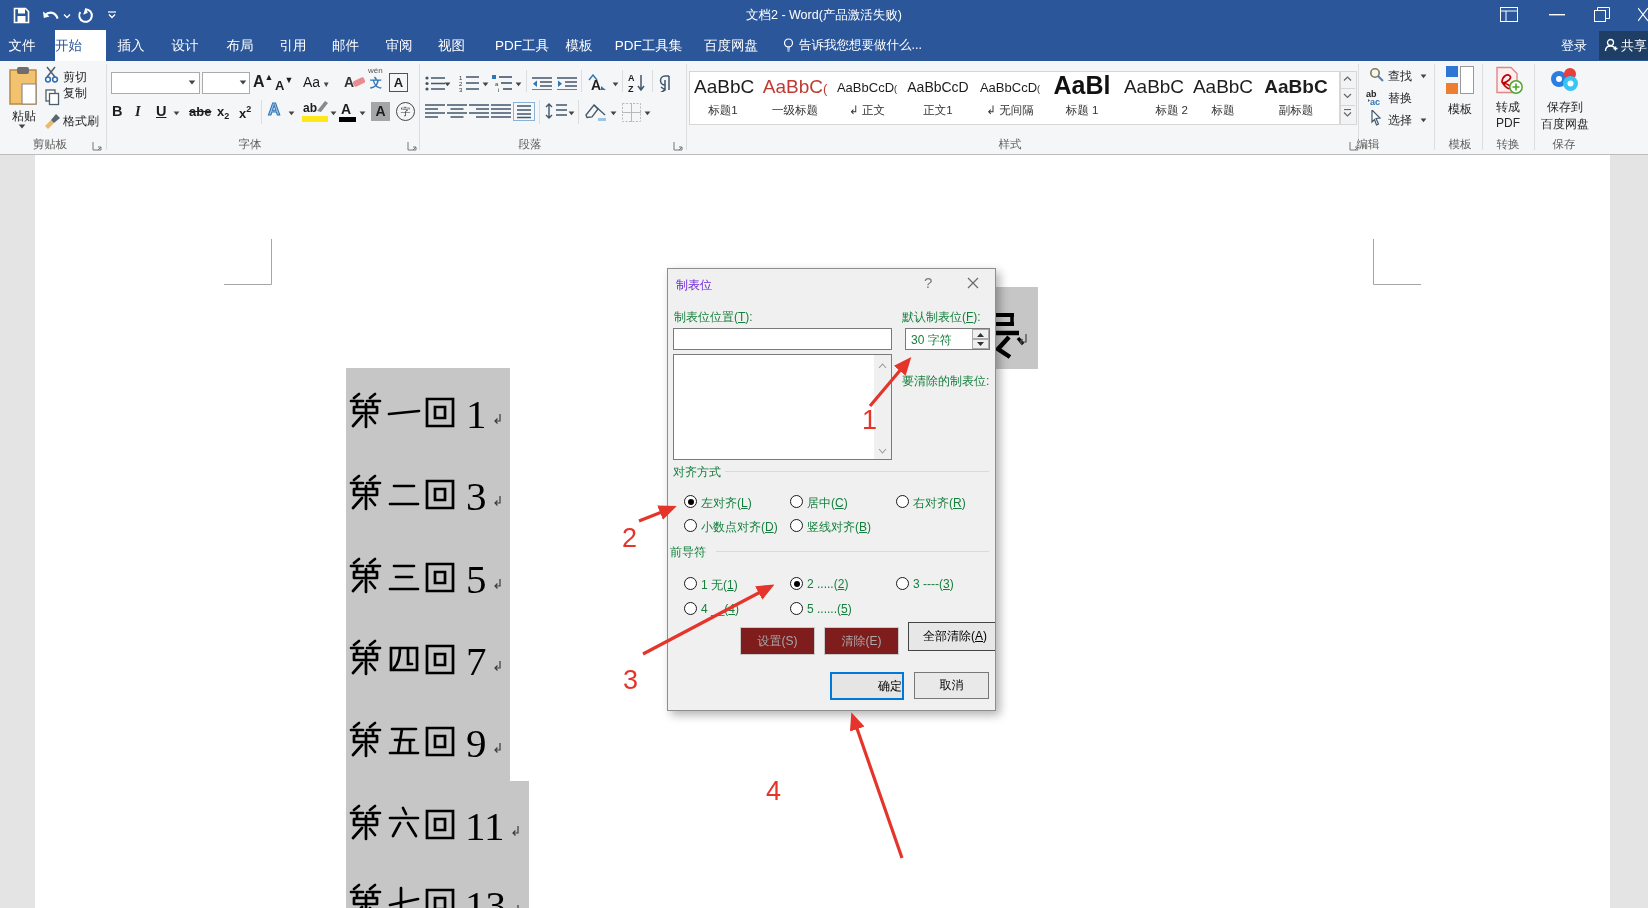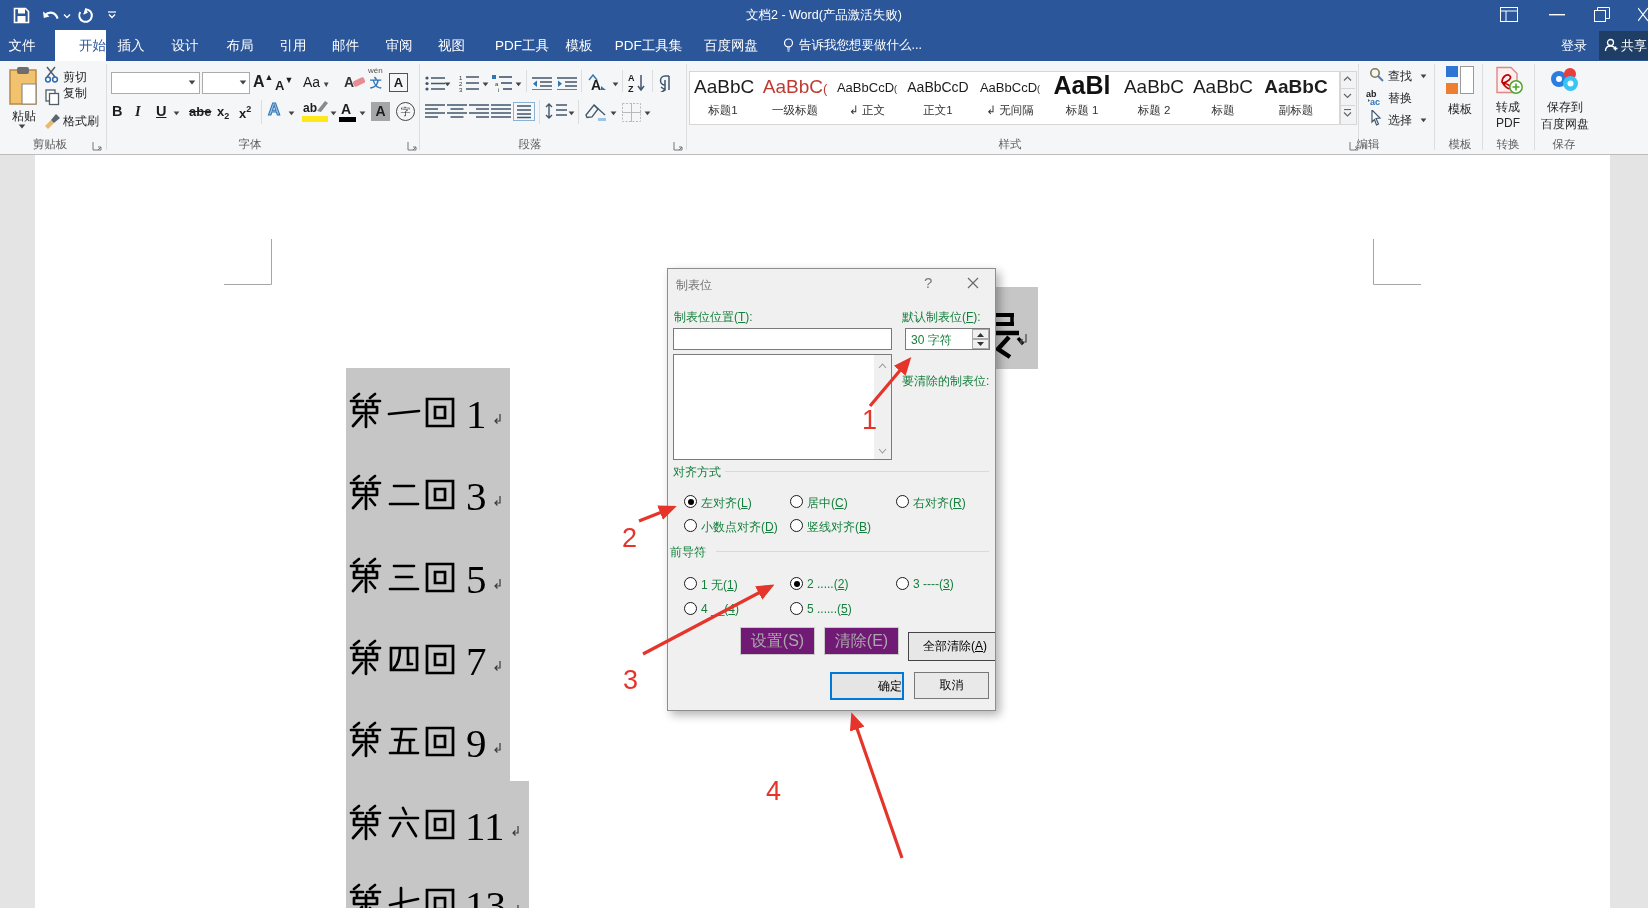--- a/index.html
+++ b/index.html
@@ -6,21 +6,21 @@
 .tab{color:#fff;font-size:13.5px;line-height:31px;height:31px;overflow:hidden;position:absolute;top:0}
 .gl{position:absolute;top:137px;font-size:11.5px;color:#5f5f5f;text-align:center}
 .sep{position:absolute;top:64px;width:1px;height:86px;background:#dcddde}
 .launch{position:absolute;top:141px;width:10px;height:10px}
 .cmb{position:absolute;background:#fff;border:1px solid #ababab}
 .btxt{position:absolute;font-size:12px;color:#262626;white-space:nowrap}
 .dlgtxt{position:absolute;font-size:12px;color:#15803d;white-space:nowrap}
 .radio{position:absolute;width:13px;height:13px;border-radius:50%;border:1px solid #1a1a1a;box-sizing:border-box;background:#fff}
 .radio:after{content:"";position:absolute;left:2.5px;top:2.5px;width:6px;height:6px;border-radius:50%;background:#000}
 .radio.off:after{display:none}
-.dbtn{background:#701a75;border:1px solid #c9c9c9;box-sizing:border-box;color:#a9a9a9;font-size:16px;text-align:center}
+.dbtn{background:#7f1d1d;border:1px solid #c9c9c9;box-sizing:border-box;color:#a9a9a9;font-size:12px;text-align:center}
 .ebtn{background:#e7e7e7;border:1px solid #454545;box-sizing:border-box;color:#000;font-size:12px;text-align:center}
 svg{display:block}
 </style></head>
 <body>
 
 <div class="abs" style="left:0;top:0;width:1648px;height:30px;background:#2b579a"></div>
 
 <div class="abs" style="left:0;top:30px;width:1648px;height:31px;background:#2b579a"></div>
 
 <div class="abs" style="left:0;top:61px;width:1648px;height:93px;background:#f5f6f7;border-bottom:1px solid #bcbcbc"></div>
@@ -65,21 +65,21 @@
   <rect x="0.5" y="3.5" width="11" height="11" fill="none" stroke="#fff" stroke-width="1"></rect>
   <path d="M3.5 3.5 V0.5 H15.5 V11.5 H11.5" fill="none" stroke="#fff" stroke-width="1"></path>
  </svg>
  <svg class="abs" style="left:1638px;top:7px" width="10" height="15" viewBox="0 0 10 15">
         <path d="M0 1 L10 14 M10 1 L0 14" stroke="#fff" stroke-width="1.2"></path>
       </svg>
 </path></div>
 <div id="tabs">
  <div class="abs" style="left:55px;top:30px;width:51px;height:31px;background:#fff"></div>
  <div class="tab" style="left:5px;top:30px;width:34px;text-align:center">文件</div>
- <div class="tab" style="left:55px;top:30px;width:51px;text-align:right;color:#2b579a">开始</div>
+ <div class="tab" style="left:55px;top:30px;width:51px;text-align:left;color:#2b579a">开始</div>
  <div class="tab" style="left:117px;top:30px;width:28px;text-align:center">插入</div>
  <div class="tab" style="left:171px;top:30px;width:28px;text-align:center">设计</div>
  <div class="tab" style="left:226px;top:30px;width:28px;text-align:center">布局</div>
  <div class="tab" style="left:279px;top:30px;width:28px;text-align:center">引用</div>
  <div class="tab" style="left:331px;top:30px;width:28px;text-align:right">邮件</div>
  <div class="tab" style="left:385px;top:30px;width:28px;text-align:center">审阅</div>
  <div class="tab" style="left:438px;top:30px;width:28px;">视图</div>
  <div class="tab" style="left:483px;top:30px;width:66px;text-align:right">PDF工具</div>
  <div class="tab" style="left:565px;top:30px;width:28px;text-align:center">模板</div>
  <div class="tab" style="left:606px;top:30px;width:85px;text-align:center">PDF工具集</div>
@@ -294,21 +294,21 @@
  <div class="abs" style="left:760px;top:103px;width:70px;text-align:center;font-size:11.5px;color:#333">一级标题</div>
  <div class="abs" style="left:836px;top:80px;width:62px;text-align:center;font-size:13px;color:#1d1d1d">AaBbCcD<span style="font-size:9px">(</span></div>
  <div class="abs" style="left:836px;top:103px;width:62px;text-align:center;font-size:11.5px;color:#333">↲ 正文</div>
  <div class="abs" style="left:906px;top:79px;width:64px;text-align:center;font-size:14px;color:#1d1d1d">AaBbCcD</div>
  <div class="abs" style="left:906px;top:103px;width:64px;text-align:center;font-size:11.5px;color:#333">正文1</div>
  <div class="abs" style="left:978px;top:80px;width:64px;text-align:center;font-size:13px;color:#1d1d1d">AaBbCcD<span style="font-size:9px">(</span></div>
  <div class="abs" style="left:978px;top:103px;width:64px;text-align:center;font-size:11.5px;color:#333">↲ 无间隔</div>
  <div class="abs" style="left:1048px;top:71px;width:68px;text-align:center;font-size:25px;font-weight:bold;color:#111">AaBl</div>
  <div class="abs" style="left:1048px;top:103px;width:68px;text-align:center;font-size:11.5px;color:#333">标题 1</div>
  <div class="abs" style="left:1120px;top:76px;width:68px;text-align:center;font-size:19px;color:#1d1d1d">AaBbC</div>
- <div class="abs" style="left:1120px;top:103px;width:68px;text-align:center;font-size:11.5px;color:#333">标题 2</div>
+ <div class="abs" style="left:1120px;top:103px;width:68px;text-align:right;font-size:11.5px;color:#333">标题 2</div>
  <div class="abs" style="left:1190px;top:76px;width:66px;text-align:center;font-size:19px;color:#1d1d1d">AaBbC</div>
  <div class="abs" style="left:1190px;top:103px;width:66px;text-align:center;font-size:11.5px;color:#333">标题</div>
  <div class="abs" style="left:1262px;top:76px;width:68px;text-align:center;font-size:19px;font-weight:bold;color:#1d1d1d">AaBbC</div>
  <div class="abs" style="left:1262px;top:103px;width:68px;text-align:center;font-size:11.5px;color:#333">副标题</div>
  <div class="abs" style="left:1340px;top:71px;width:15px;height:52px;background:#f2f3f4;border:1px solid #d6d6d6"></div>
  <div class="abs" style="left:1340px;top:88px;width:15px;height:1px;background:#d6d6d6"></div>
  <div class="abs" style="left:1340px;top:105px;width:15px;height:1px;background:#d6d6d6"></div>
  <svg class="abs" style="left:1343px;top:76px" width="9" height="6" viewBox="0 0 9 6">
       <path d="M1 4.5 L4.5 1 L8 4.5" fill="none" stroke="#666" stroke-width="1.2"></path>
     </svg>
@@ -406,21 +406,21 @@
 <text x="466" y="510" font-family="Liberation Serif,serif" font-size="41" fill="#000">3</text>
 <text x="466" y="593" font-family="Liberation Serif,serif" font-size="41" fill="#000">5</text>
 <text x="466" y="675" font-family="Liberation Serif,serif" font-size="41" fill="#000">7</text>
 <text x="466" y="757" font-family="Liberation Serif,serif" font-size="41" fill="#000">9</text>
 <text x="465" y="840" font-family="Liberation Serif,serif" font-size="41" fill="#000">11</text>
 <text x="465" y="919" font-family="Liberation Serif,serif" font-size="41" fill="#000">13</text>
 </svg>
 </div>
 </div>
 <div id="dialog" class="abs" style="left:667px;top:268px;width:329px;height:443px;box-sizing:border-box;overflow:hidden;background:#f0f0f0;border:1px solid #8e8e8e;box-shadow:4px 4px 9px rgba(0,0,0,0.3)">
- <div class="dlgtxt" style="left:8px;top:8px;color:#737373">制表位</div>
+ <div class="dlgtxt" style="left:8px;top:8px;color:#6d28d9">制表位</div>
  <div class="dlgtxt" style="left:256px;top:5px;font-size:15px;color:#7a7a7a">?</div>
  <svg class="abs" style="left:299px;top:8px" width="12" height="12" viewBox="0 0 12 12">
       <path d="M1 1 L11 11 M11 1 L1 11" stroke="#6a6a6a" stroke-width="1.2"></path>
     </svg>
  <div class="dlgtxt" style="left:6px;top:40px">制表位位置(<u>T</u>):</div>
  <div class="abs" style="left:5px;top:59px;width:219px;height:22px;background:#fff;border:1px solid #7a7a7a;box-sizing:border-box"></div>
  <div class="abs" style="left:5px;top:85px;width:219px;height:106px;background:#fff;border:1px solid #7a7a7a;box-sizing:border-box"></div>
  <div class="abs" style="left:206px;top:86px;width:17px;height:104px;background:#f0f0f0"></div>
  <svg class="abs" style="left:210px;top:94px" width="9" height="6" viewBox="0 0 9 6">
       <path d="M1 5 L4.5 1 L8 5" fill="none" stroke="#9a9a9a" stroke-width="1.1"></path>
@@ -459,21 +459,21 @@
  <div class="radio" style="left:122px;top:308px"></div>
     <div class="dlgtxt" style="left:139px;top:308px">2 .....(<u>2</u>)</div>
  <div class="radio off" style="left:228px;top:308px"></div>
     <div class="dlgtxt" style="left:245px;top:308px">3 ----(<u>3</u>)</div>
  <div class="radio off" style="left:16px;top:333px"></div>
     <div class="dlgtxt" style="left:33px;top:333px">4 __(<u>4</u>)</div>
  <div class="radio off" style="left:122px;top:333px"></div>
     <div class="dlgtxt" style="left:139px;top:333px">5 ......(<u>5</u>)</div>
  <div class="abs dbtn" style="left:72px;top:358px;width:75px;height:28px;line-height:26px">设置(S)</div>
  <div class="abs dbtn" style="left:156px;top:358px;width:75px;height:28px;line-height:26px">清除(E)</div>
- <div class="abs ebtn" style="left:240px;top:363px;width:94px;height:29px;line-height:27px">全部清除(<u>A</u>)</div>
+ <div class="abs ebtn" style="left:240px;top:353px;width:94px;height:29px;line-height:27px">全部清除(<u>A</u>)</div>
  <div class="abs" style="left:162px;top:403px;width:74px;height:28px;background:#e5e5e5;border:2px solid #0078d7;box-sizing:border-box;font-size:12px;text-align:right;line-height:24px">确定</div>
  <div class="abs" style="left:246px;top:403px;width:75px;height:27px;background:#e9e9e9;border:1px solid #787878;box-sizing:border-box;font-size:12px;text-align:center;line-height:25px">取消</div>
 </div>
 <div id="arrows">
  <svg class="abs" style="left:0;top:0" width="1648" height="908" viewBox="0 0 1648 908">
   <defs>
         <marker id="ah" markerWidth="5.6" markerHeight="4.8" refX="4" refY="2.4" orient="auto">
           <path d="M0 0 L5.6 2.4 L0 4.8z" fill="#e5352b"></path>
         </marker>
       </defs>

